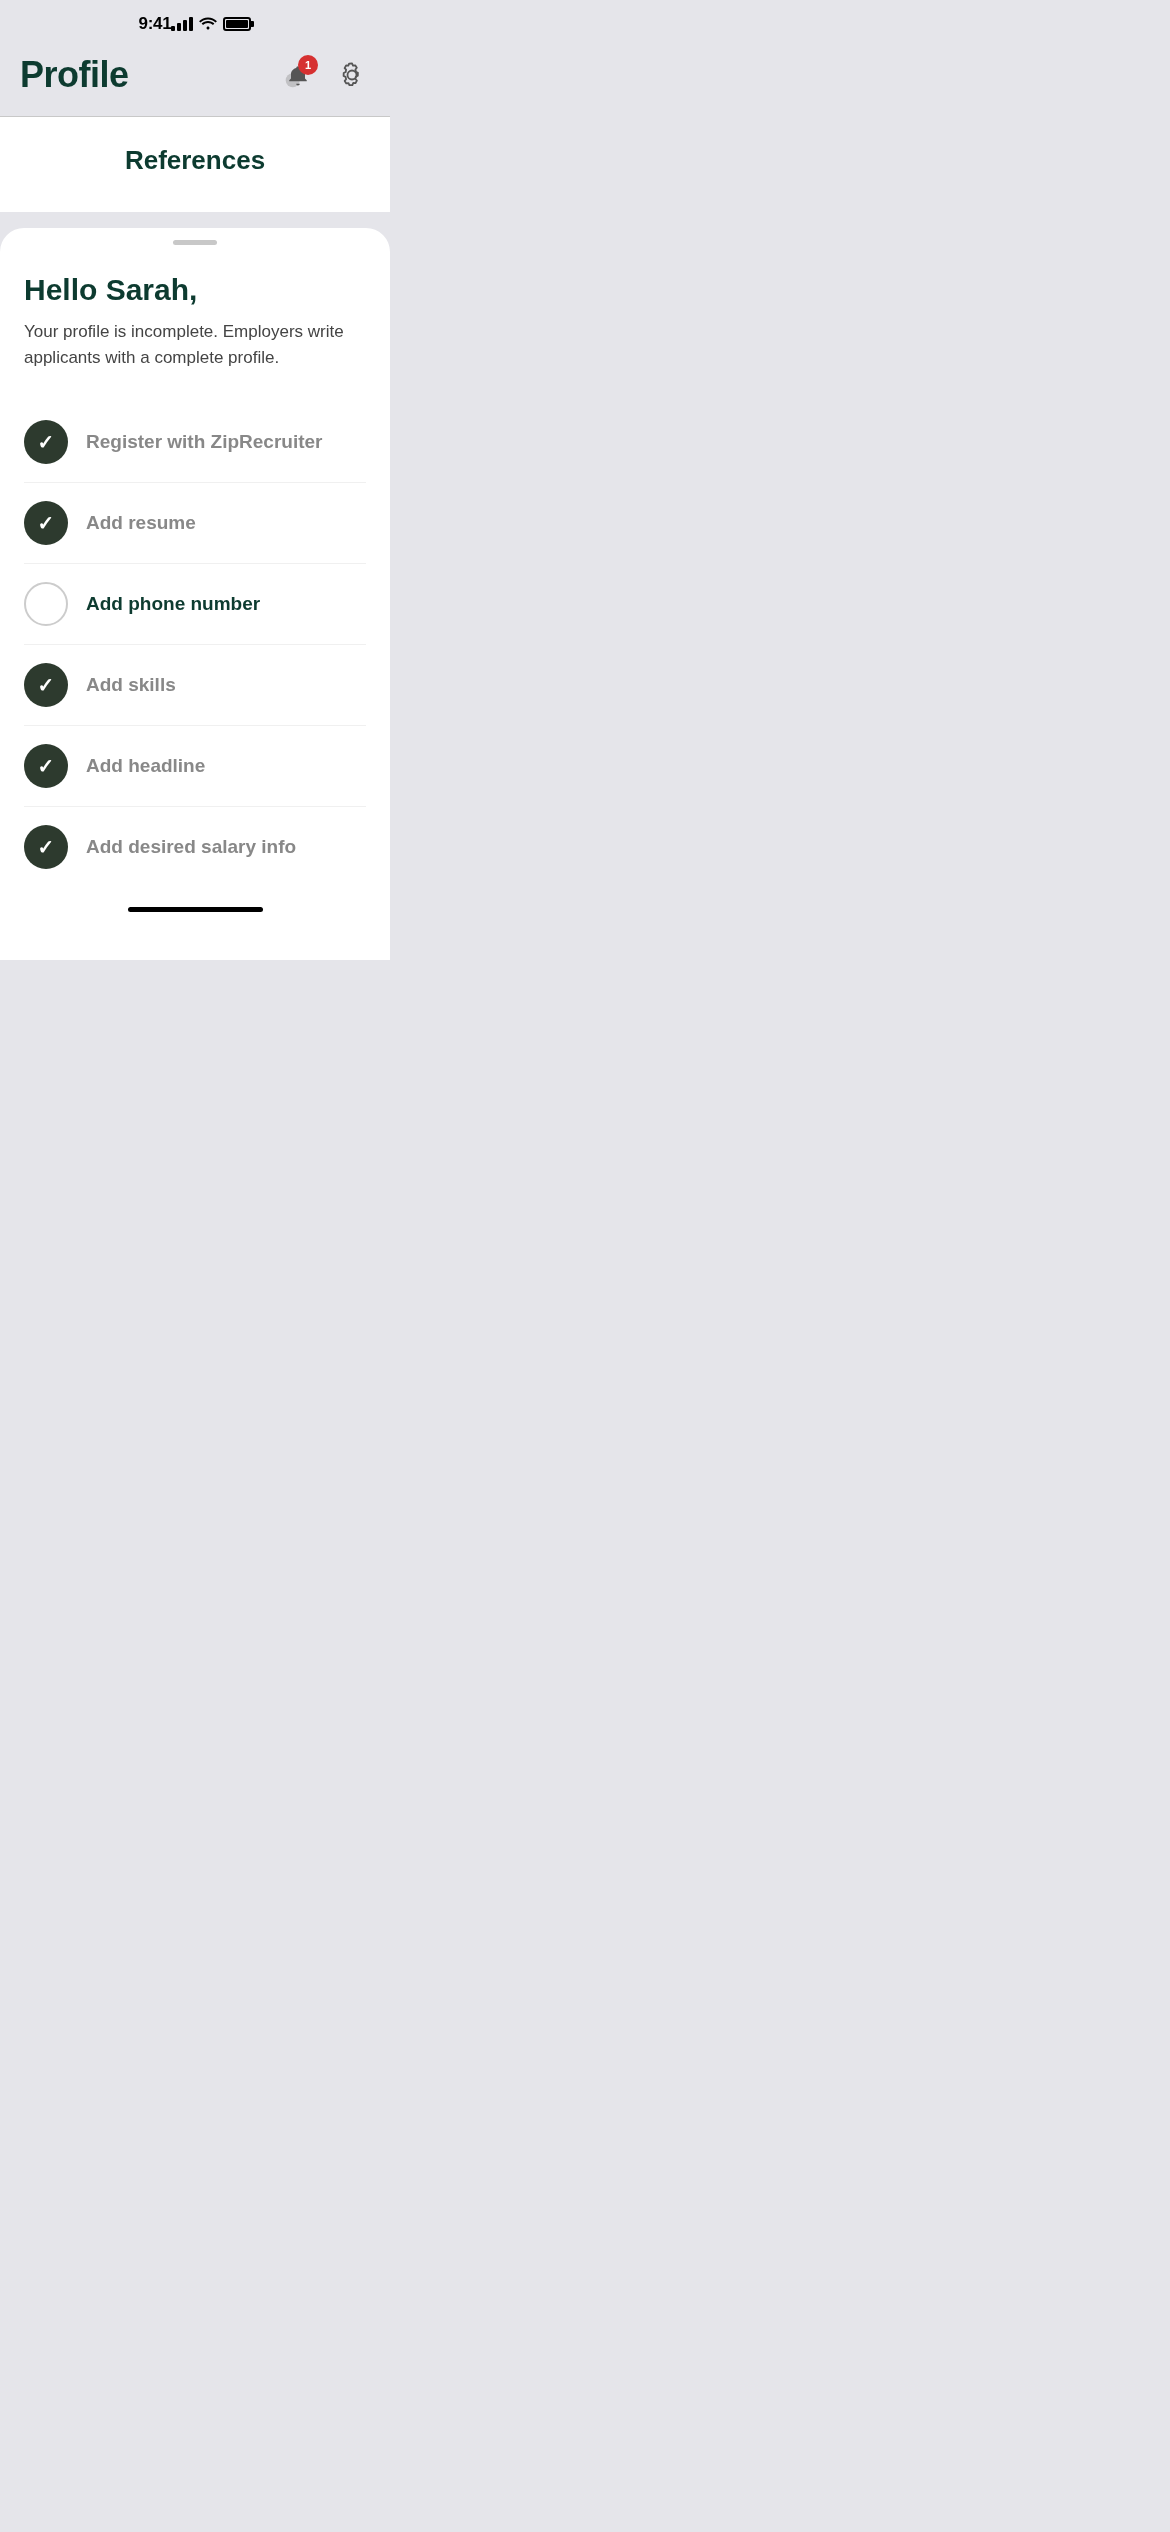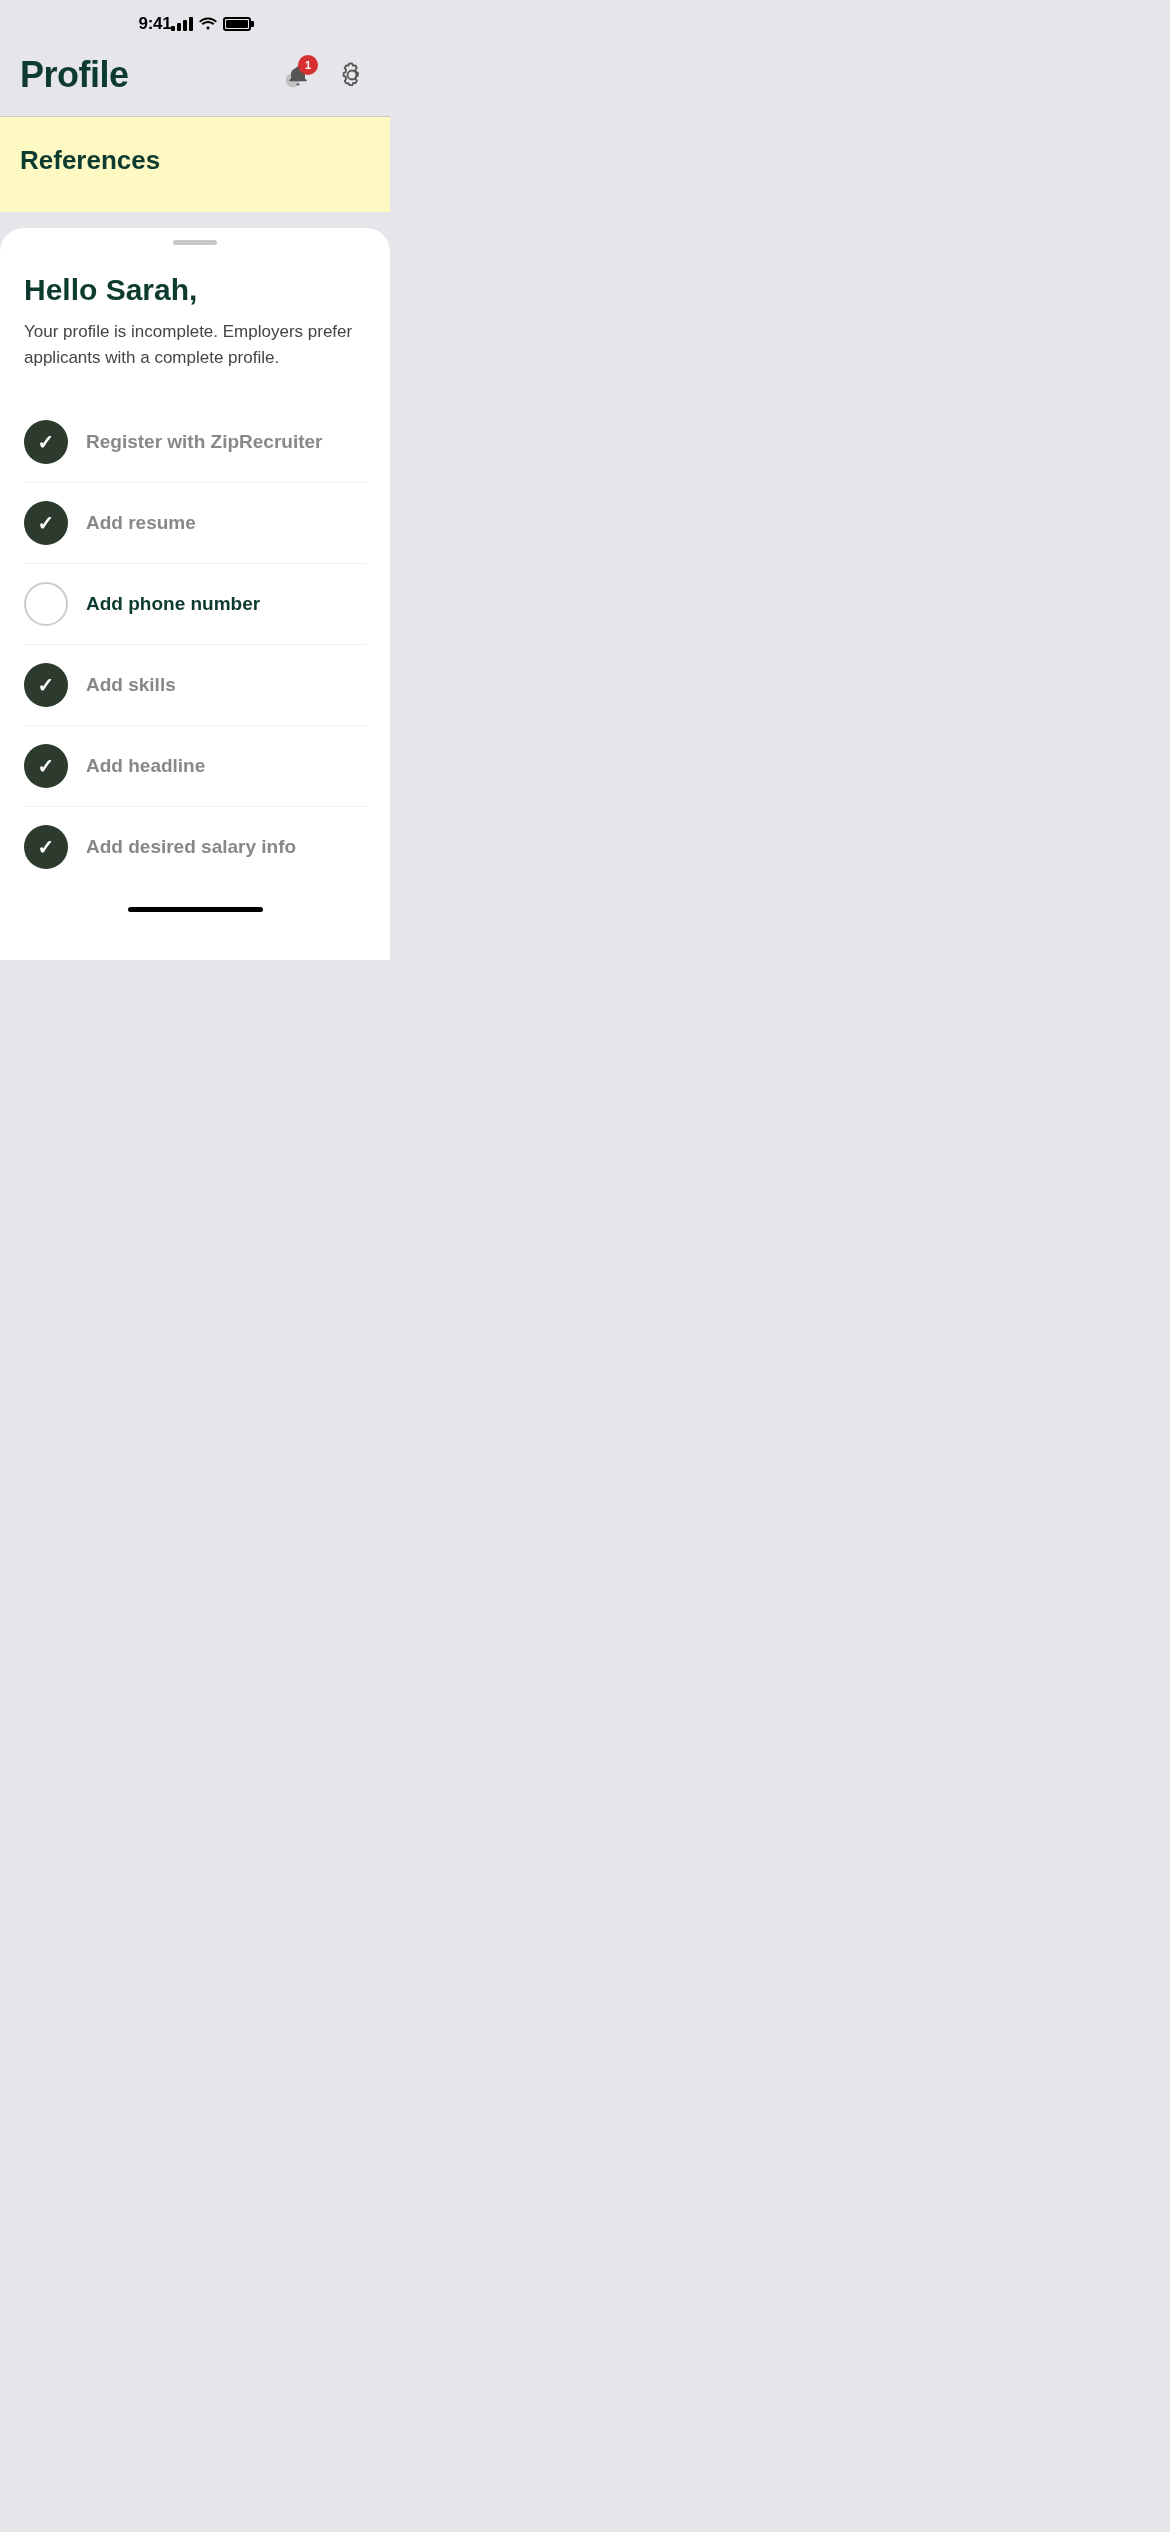--- a/index.html
+++ b/index.html
@@ -135,22 +135,23 @@
 
     
     .divider {
       height: 1px;
       background: #c8c8c8;
       margin: 0;
     }
 
     
     .references-section {
-      background: #fef9c3;
+      background: #ffffff;
       padding: 28px 20px 20px;
+      text-align: center;
     }
     .references-title {
       font-size: 26px;
       font-weight: 800;
       color: #0d3b30;
       margin-bottom: 16px;
     }
     .references-desc {
       font-size: 17px;
       color: #888;
@@ -292,21 +293,21 @@
 
 <div class="divider"></div>
 
 <div class="references-section">
   <h2 class="references-title">References</h2>
 </div>
 
 <div class="bottom-sheet">
   <div class="sheet-handle"></div>
   <h2 class="sheet-greeting">Hello Sarah,</h2>
-  <p class="sheet-subtitle">Your profile is incomplete. Employers prefer applicants with a complete profile.</p>
+  <p class="sheet-subtitle">Your profile is incomplete. Employers write applicants with a complete profile.</p>
 
   <div class="checklist">
 
   <div class="checklist-item">
         <div class="check-circle checked">
           <span class="check-mark">✓</span>
         </div>
         <span class="checklist-label done">Register with ZipRecruiter</span>
       </div>
       <div class="checklist-item">

